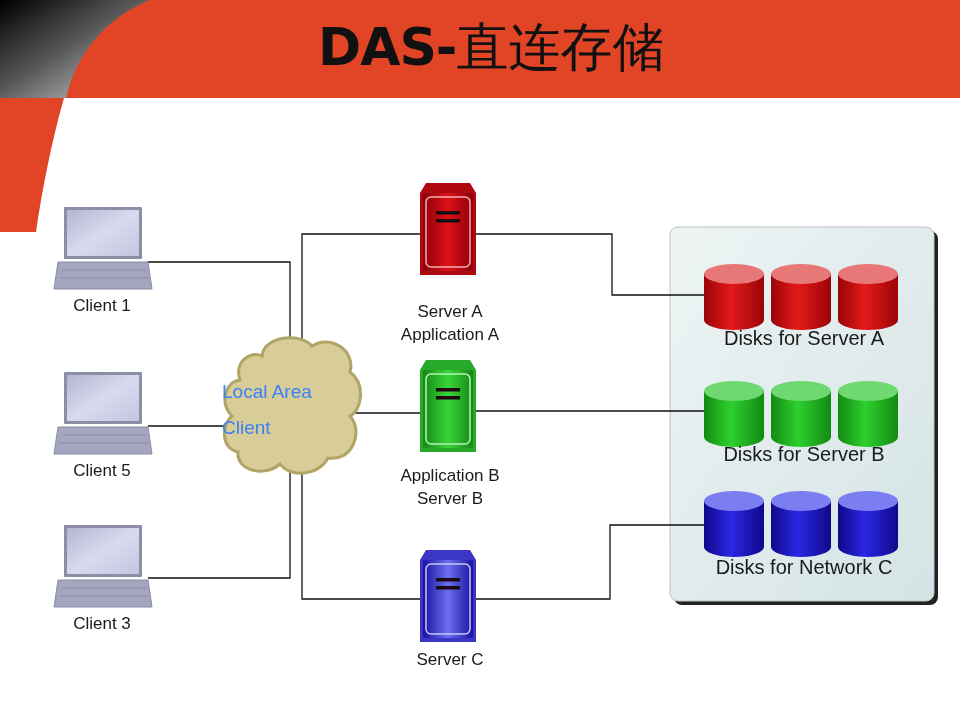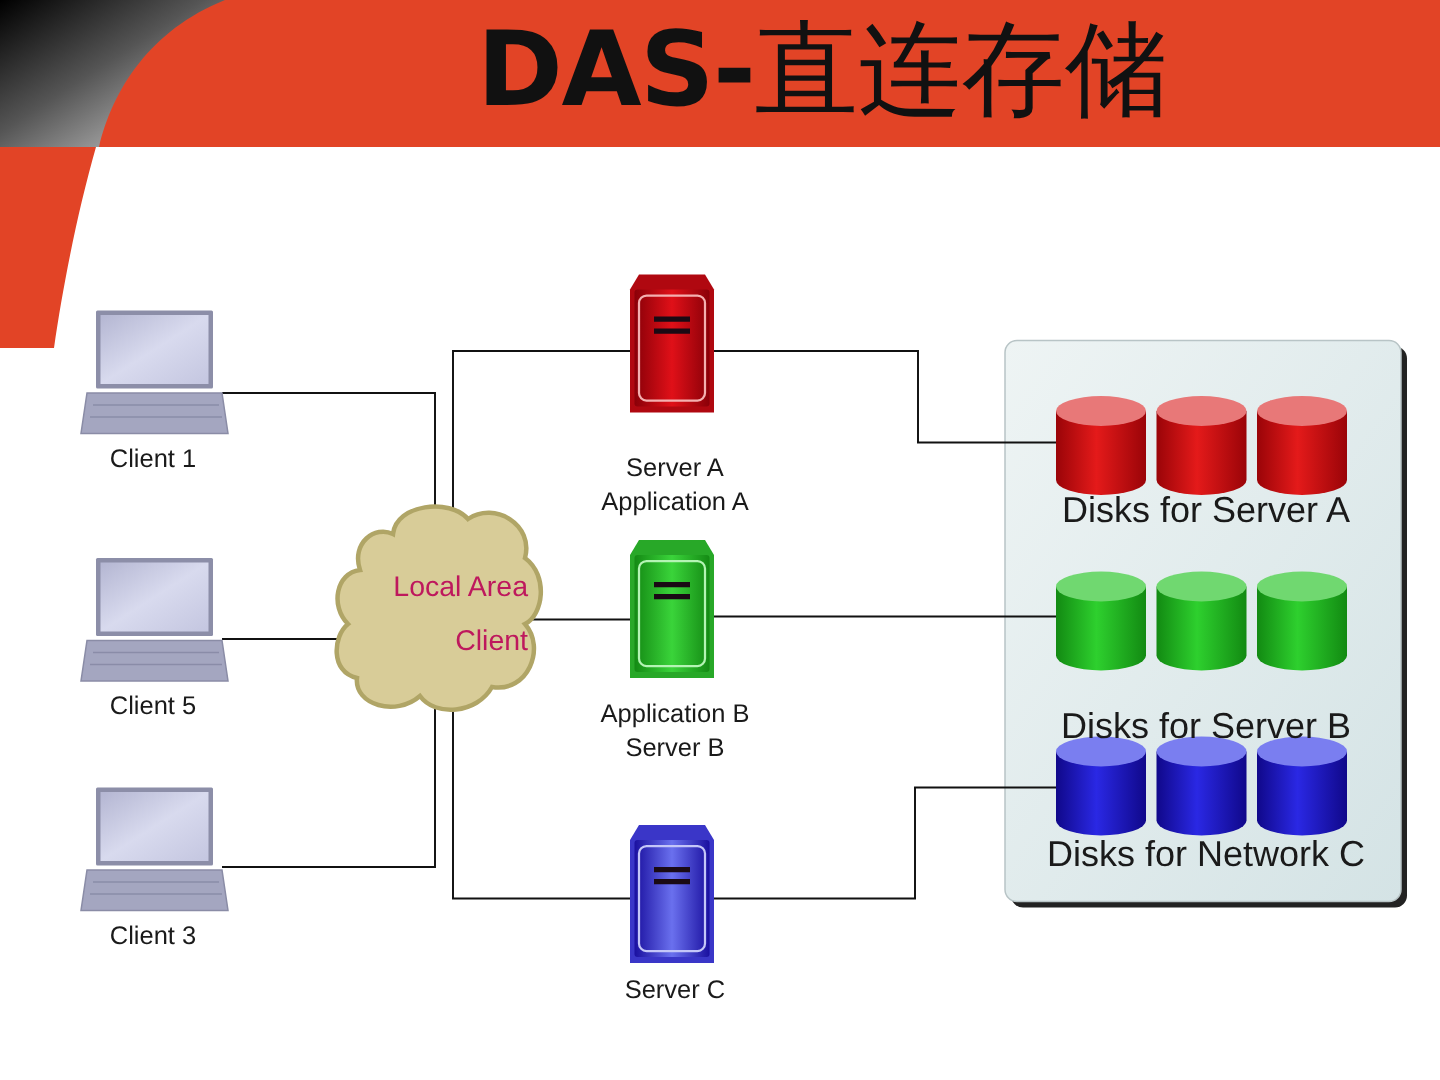--- a/index.html
+++ b/index.html
@@ -1,23 +1,23 @@
 <!DOCTYPE html>
 <html><head>
 <meta charset="utf-8">
 <style>
   html, body { margin: 0; padding: 0; }
   body { width: 960px; height: 720px; position: relative; overflow: hidden; background: #ffffff; font-family: "Liberation Sans", "DejaVu Sans", sans-serif; }
   #bg { position: absolute; left: 0; top: 0; }
-  .title { position: absolute; left: 318px; top: 12px; height: 70px; line-height: 70px; font-size: 69px; color: #111; white-space: nowrap; }
+  .title { position: absolute; left: 318px; top: 12px; height: 70px; line-height: 70px; font-size: 52px; color: #111; white-space: nowrap; }
   .title .en { font-family: "DejaVu Sans", "Liberation Sans", sans-serif; font-weight: bold; letter-spacing: -1px; }
   .title .zh { font-family: "DejaVu Serif", "Liberation Serif", serif; font-weight: normal; }
   .lbl { position: absolute; font-size: 17px; color: #1a1a1a; text-align: center; line-height: 23px; white-space: nowrap; }
-  .cloud-lbl { position: absolute; font-size: 19px; color: #be185d; text-align: right; white-space: nowrap; }
-  .disk-lbl { position: absolute; font-size: 24px; color: #1a1a1a; text-align: center; width: 240px; }
+  .cloud-lbl { position: absolute; font-size: 19px; color: #3b82f6; text-align: left; white-space: nowrap; }
+  .disk-lbl { position: absolute; font-size: 20px; color: #1a1a1a; text-align: center; width: 240px; }
 </style>
 </head>
 <body>
 
 <svg id="bg" width="960" height="720">
   <defs>
     <linearGradient id="cornerGrad" x1="0" y1="0" x2="1" y2="1">
       <stop offset="0" stop-color="#000"></stop>
       <stop offset="0.45" stop-color="#555"></stop>
       <stop offset="1" stop-color="#ddd"></stop>
@@ -198,14 +198,14 @@
 </div>
 <div class="lbl" style="left:380px; top:464px; width:140px;">
   <div>Application B</div>
   <div>Server B</div>
 </div>
 <div class="lbl" style="left:380px; top:648px; width:140px;">
   <div>Server C</div>
 </div>
 
 <div class="disk-lbl" style="left:684px; top:327px;">Disks for Server A</div>
-<div class="disk-lbl" style="left:684px; top:443px;margin-top:28px;">Disks for Server B</div>
+<div class="disk-lbl" style="left:684px; top:443px;">Disks for Server B</div>
 <div class="disk-lbl" style="left:684px; top:556px;">Disks for Network C</div>
 
 </body></html>

